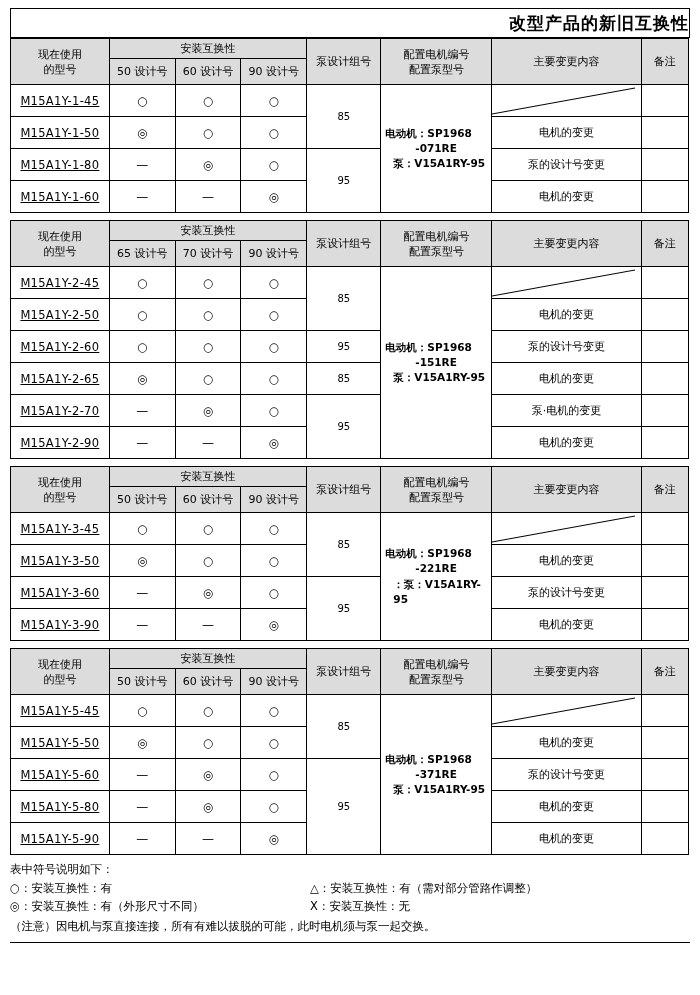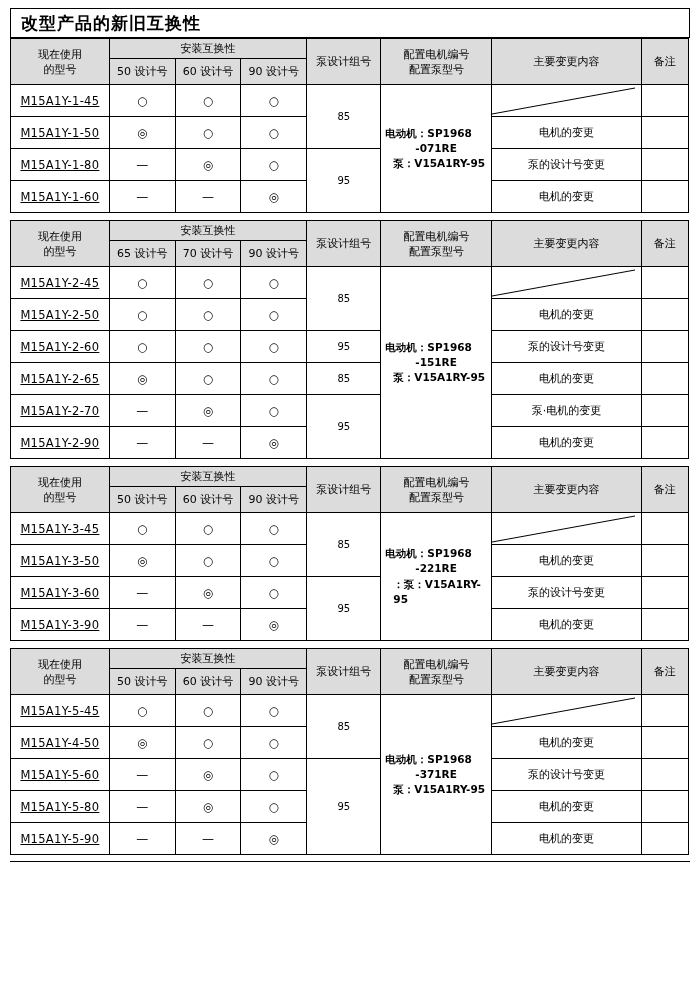--- a/index.html
+++ b/index.html
@@ -18,24 +18,24 @@
     width: 700px; height: 995px;
     padding: 8px 10px 0 10px;
     position: relative;
   }
   
   .title-bar {
     border: 1px solid #000;
     height: 30px;
     display: flex;
     align-items: center;
-    padding-left: 10px;
     font-size: 17px;
     font-weight: bold;
     letter-spacing: 1px;
+    justify-content: flex-end;
   }
   
   .section-head {
     margin: 10px 0 8px 2px;
     font-size: 15px;
     font-weight: bold;
     display: flex;
     align-items: center;
     letter-spacing: 0.5px;
   }
@@ -424,21 +424,21 @@
           <span class="line ind2">泵：V15A1RY-95</span>
         </td>
         <td class="diag">
           <svg width="143" height="30" viewBox="0 0 143 30">
               <line x1="0" y1="28" x2="143" y2="2" stroke="#000" stroke-width="1"></line>
             </svg>
         </td>
         <td></td>
       </tr>
       <tr>
-        <td class="model-cell">M15A1Y-4-50</td>
+        <td class="model-cell">M15A1Y-5-50</td>
         <td class="mark">◎</td>
         <td class="mark">○</td>
         <td class="mark">○</td>
         <td class="note-cell">电机的变更</td>
         <td></td>
       </tr>
       <tr>
         <td class="model-cell">M15A1Y-5-60</td>
         <td class="mark">—</td>
         <td class="mark">◎</td>
@@ -459,16 +459,28 @@
         <td class="model-cell">M15A1Y-5-90</td>
         <td class="mark">—</td>
         <td class="mark">—</td>
         <td class="mark">◎</td>
         <td class="note-cell">电机的变更</td>
         <td></td>
       </tr>
     </tbody>
   </table>
 
+  <div class="legend">
+    <div class="ttl">表中符号说明如下：</div>
+    <div class="row">
+      <div class="col1">○：安装互换性：有</div>
+      <div class="col2">△：安装互换性：有（需对部分管路作调整）</div>
+    </div>
+    <div class="row">
+      <div class="col1">◎：安装互换性：有（外形尺寸不同）</div>
+      <div class="col2">X：安装互换性：无</div>
+    </div>
+    <div class="note-line">（注意）因电机与泵直接连接，所有有难以拔脱的可能，此时电机须与泵一起交换。</div>
+  </div>
 
   <div class="bottom-rule"></div>
 
 </div>
 
 </body></html>

